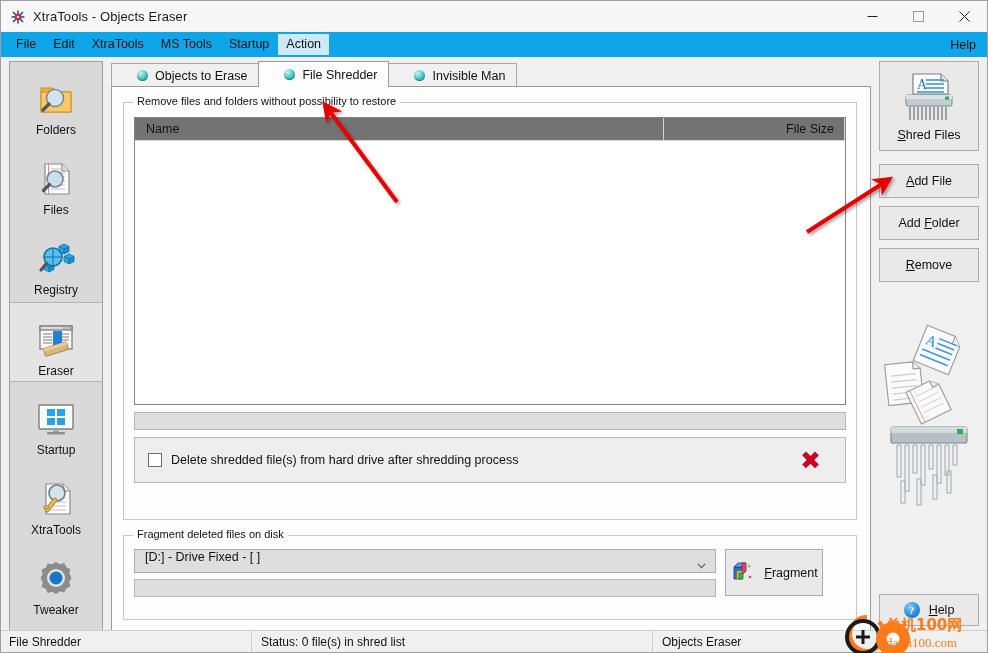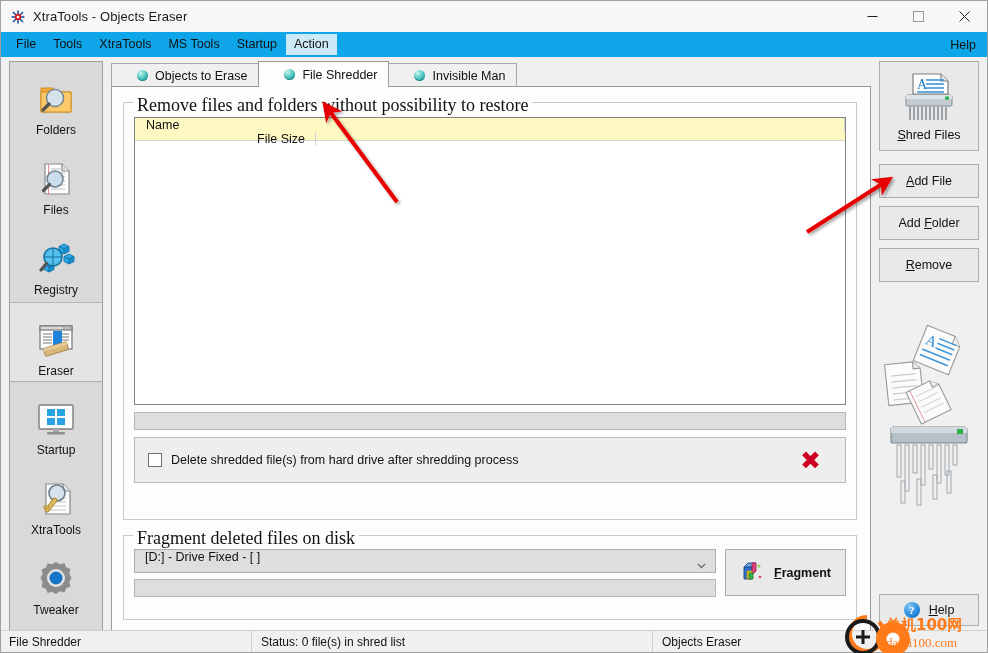--- a/index.html
+++ b/index.html
@@ -104,29 +104,29 @@
 
   .tabpage {
     position: absolute; left: 0; top: 25px; width: 760px; height: 545px;
     background: #fdfdfd; border: 1px solid #9a9a9a; box-sizing: border-box;
   }
 
   
   .groupbox { position: absolute; border: 1px solid #c8c8c8; box-sizing: border-box; }
   .group-title {
     position: absolute; top: -8px; left: 9px; background: #fdfdfd;
-    padding: 0 4px; font-size: 18px; color: #111; white-space: nowrap; font-family: Liberation Serif, serif;
+    padding: 0 4px; font-size: 11px; color: #111; white-space: nowrap;
   }
 
   
   .listview {
     position: absolute; left: 10px; top: 14px; width: 712px; height: 288px;
     background: #ffffff; border: 1px solid #828282; box-sizing: border-box;
   }
-  .lv-header { display: flex; height: 22px; background: #fef9c3; border-bottom: 1px solid #d4d4d4; flex-direction: column; }
+  .lv-header { display: flex; height: 22px; background: #737373; border-bottom: 1px solid #d4d4d4; }
   .lv-col-name {
     flex: 1; display: flex; align-items: center; padding-left: 11px;
     font-size: 12.5px; color: #111; border-right: 1px solid #d4d4d4;
   }
   .lv-col-size {
     width: 170px; display: flex; align-items: center; justify-content: flex-end;
     padding-right: 10px; font-size: 12.5px; color: #111;
     border-right: 1px solid #d4d4d4;
   }
   .lv-body { height: 263px; background: #fff; }
@@ -250,21 +250,21 @@
         <svg width="11" height="11" viewBox="0 0 11 11">
             <line x1="0.5" y1="0.5" x2="10.5" y2="10.5" stroke="currentColor" stroke-width="1"></line>
             <line x1="10.5" y1="0.5" x2="0.5" y2="10.5" stroke="currentColor" stroke-width="1"></line>
           </svg>
       </div>
     </div>
   </div>
 
   <div class="menubar">
     <div class="menu-item">File</div>
-    <div class="menu-item">Tools</div>
+    <div class="menu-item">Edit</div>
     <div class="menu-item">XtraTools</div>
     <div class="menu-item">MS Tools</div>
     <div class="menu-item">Startup</div>
     <div class="menu-item active">Action</div>
     <div class="menu-help">Help</div>
   </div>
 
   <div class="bodyarea">
 
     <div class="sidebar">
@@ -445,21 +445,21 @@
             <span class="combo-text">[D:] - Drive Fixed - [  ]</span>
             <span class="combo-arrow">
               <svg width="9" height="9" viewBox="0 0 9 9">
                   <path d="M0.8 2.4L4.5 6.1L8.2 2.4" fill="none" stroke="#5a5a5a" stroke-width="1.1"></path>
                 </svg>
             </span>
           </div>
 
           <div class="progbar" style="position:absolute; left:10px; top:43px; width:582px; height:18px;"></div>
 
-          <div class="btn" style="position:absolute; left:601px; top:13px; width:121px; height:47px; gap:10px;font-weight:bold;">
+          <div class="btn" style="position:absolute; left:601px; top:13px; width:98px; height:47px; gap:10px;">
             <span>
               <svg width="24" height="24" viewBox="0 0 24 24">
                 <path d="M4 8h8v12H4z" fill="#2f6fc4" stroke="#1d4b8c" stroke-width=".9"></path>
                 <path d="M4 8l4-4h8l-4 4z" fill="#6aa4e0" stroke="#1d4b8c" stroke-width=".9"></path>
                 <path d="M12 4v12l4-4V4z" fill="#e0407a" stroke="#9c2550" stroke-width=".9"></path>
                 <path d="M7 12h5v8H7z" fill="#e8c52a" stroke="#a88f12" stroke-width=".8"></path>
                 <path d="M9 14h4v6H9z" fill="#35b34a" stroke="#1f7c31" stroke-width=".8"></path>
                 <circle cx="19" cy="7" r="1.5" fill="#7ed957"></circle>
                 <circle cx="20" cy="18" r="1.3" fill="#e0407a"></circle>
               </svg>

